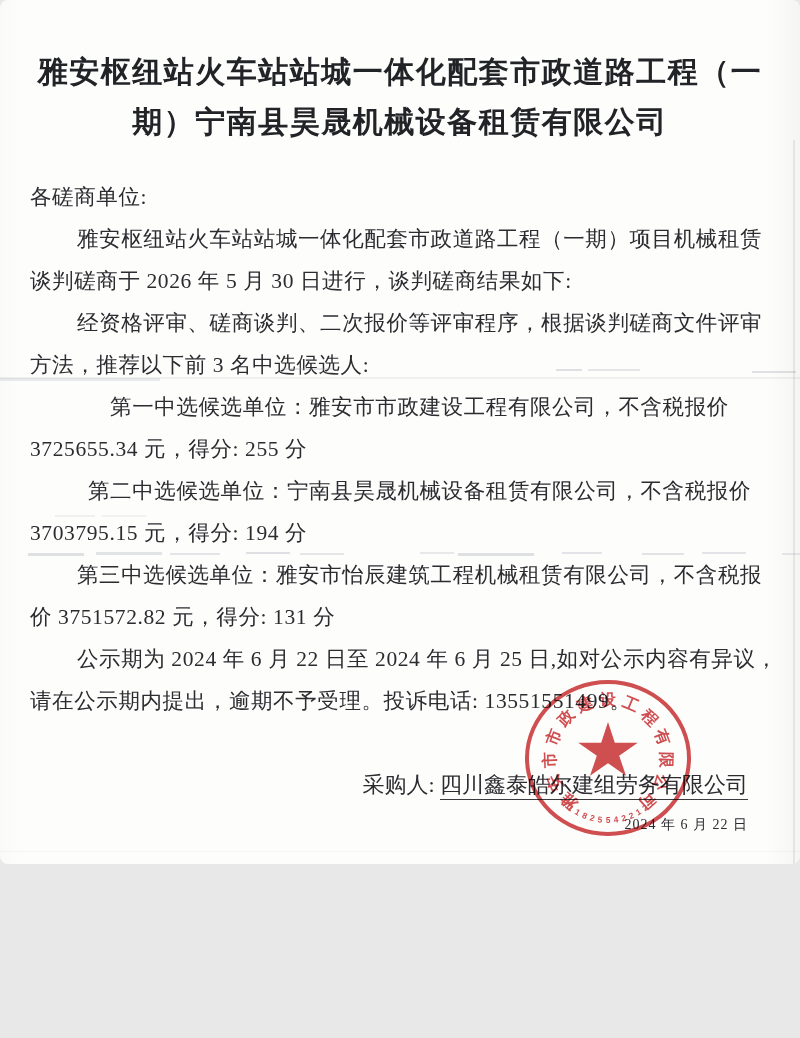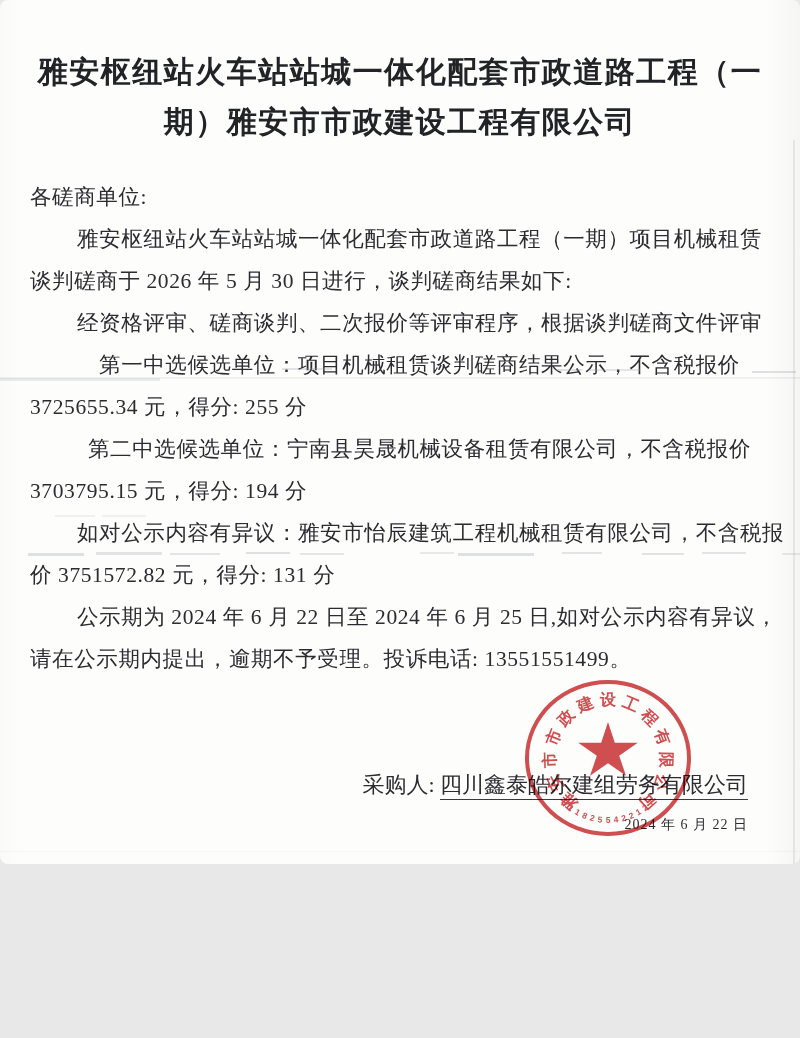--- a/index.html
+++ b/index.html
@@ -59,33 +59,34 @@
   
   .art{ position:absolute; background:#9ba0a9; }
 </style>
 </head>
 <body>
 
 <div class="page">
 
   <div class="title">
     <div>雅安枢纽站火车站站城一体化配套市政道路工程（一</div>
-    <div>期）雅安市市政建设工程有限公司</div>
+    <div>期）宁南县昊晟机械设备租赁有限公司</div>
   </div>
 
   <div class="body-block">
       <div class="line">各磋商单位:</div>
       <div class="line indent">雅安枢纽站火车站站城一体化配套市政道路工程（一期）项目机械租赁</div>
       <div class="line">谈判磋商于 2026 年 5 月 30 日进行，谈判磋商结果如下:</div>
       <div class="line indent">经资格评审、磋商谈判、二次报价等评审程序，根据谈判磋商文件评审</div>
-      <div class="line indent">第一中选候选单位：项目机械租赁谈判磋商结果公示，不含税报价</div>
+      <div class="line">方法，推荐以下前 3 名中选候选人:</div>
+      <div class="line indent">第一中选候选单位：雅安市市政建设工程有限公司，不含税报价</div>
       <div class="line">3725655.34 元，得分: 255 分</div>
       <div class="line indent">第二中选候选单位：宁南县昊晟机械设备租赁有限公司，不含税报价</div>
       <div class="line">3703795.15 元，得分: 194 分</div>
-      <div class="line indent">如对公示内容有异议：雅安市怡辰建筑工程机械租赁有限公司，不含税报</div>
+      <div class="line indent">第三中选候选单位：雅安市怡辰建筑工程机械租赁有限公司，不含税报</div>
       <div class="line">价 3751572.82 元，得分: 131 分</div>
       <div class="line indent">公示期为 2024 年 6 月 22 日至 2024 年 6 月 25 日,如对公示内容有异议，</div>
       <div class="line">请在公示期内提出，逾期不予受理。投诉电话: 13551551499。</div>
     </div>
 
   <div class="signature">
     <div class="sig-row">
       <span>采购人: </span><span class="sig-name">四川鑫泰皓尔建组劳务有限公司</span>
     </div>
     <div class="sig-date">2024 年 6 月 22 日</div>

